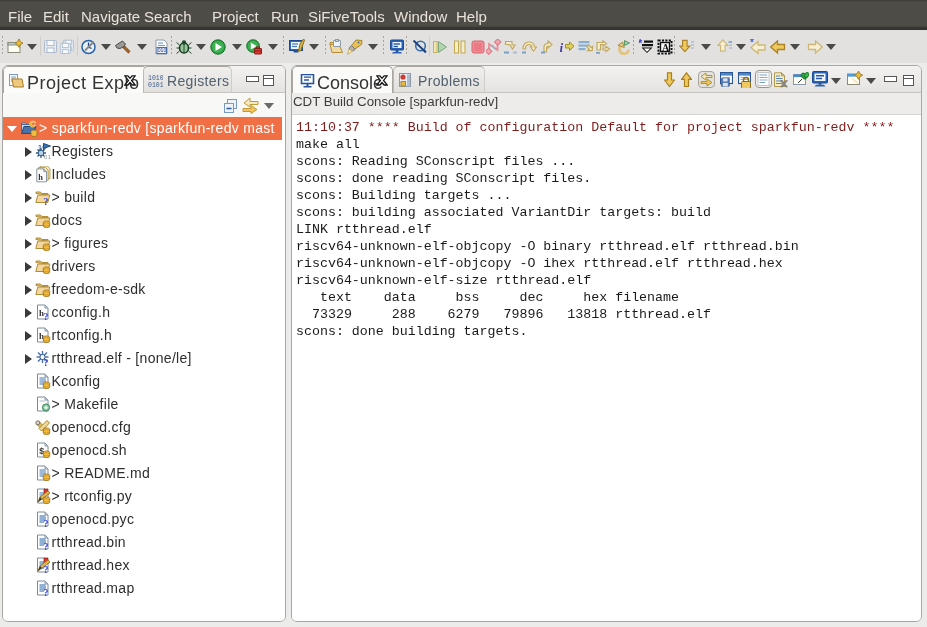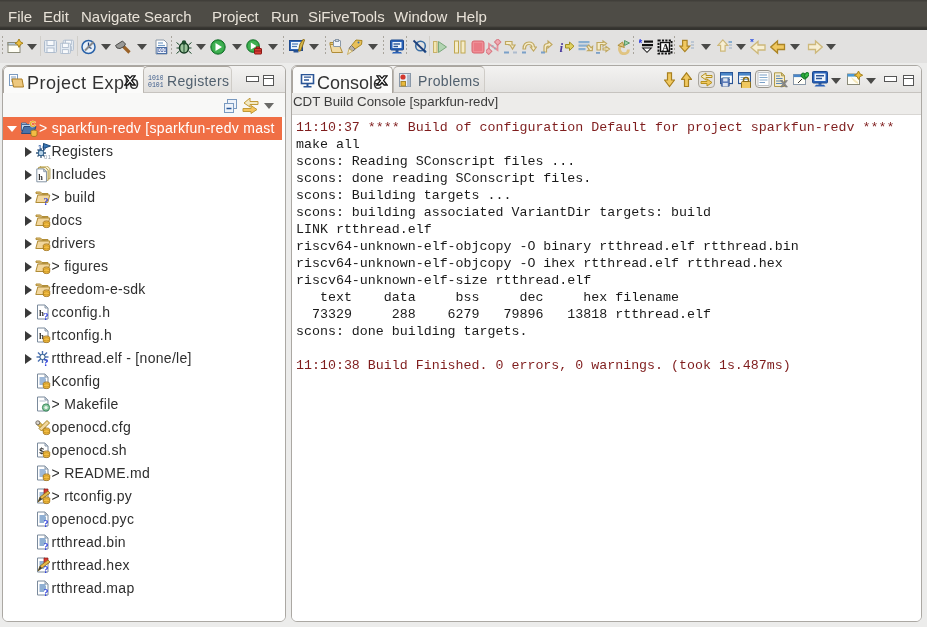--- a/index.html
+++ b/index.html
@@ -363,32 +363,32 @@
           </div>
           <div class="trow">
             <div class="arr"></div>
             <svg class="ticon" width="16" height="17" viewBox="0 0 16 17">
               <path d="M1 4.5 L1 3 L5.5 3 L7 4.5 L13 4.5 L13 6 Z" fill="#e8c87e" stroke="#b08c36"></path>
               <path d="M0.8 13.5 L2.8 6 L14.8 6 L12.8 13.5 Z" fill="#f2d79e" stroke="#b08c36"></path>
               <ellipse cx="11.5" cy="10.5" rx="3.2" ry="1.6" fill="#f2bc44" stroke="#9a6d1a" stroke-width="0.8"></ellipse>
               <path d="M8.3 10.5 L8.3 14 A3.2 1.6 0 0 0 14.7 14 L14.7 10.5" fill="#f2bc44" stroke="#9a6d1a" stroke-width="0.8"></path>
               <ellipse cx="11.5" cy="12.3" rx="3.2" ry="1.6" fill="none" stroke="#b8860f" stroke-width="0.6"></ellipse>
             </svg>
-            <span class="lbl">drivers</span>
+            <span class="lbl">&gt; figures</span>
           </div>
           <div class="trow">
             <div class="arr"></div>
             <svg class="ticon" width="16" height="17" viewBox="0 0 16 17">
               <path d="M1 4.5 L1 3 L5.5 3 L7 4.5 L13 4.5 L13 6 Z" fill="#e8c87e" stroke="#b08c36"></path>
               <path d="M0.8 13.5 L2.8 6 L14.8 6 L12.8 13.5 Z" fill="#f2d79e" stroke="#b08c36"></path>
               <ellipse cx="11.5" cy="10.5" rx="3.2" ry="1.6" fill="#f2bc44" stroke="#9a6d1a" stroke-width="0.8"></ellipse>
               <path d="M8.3 10.5 L8.3 14 A3.2 1.6 0 0 0 14.7 14 L14.7 10.5" fill="#f2bc44" stroke="#9a6d1a" stroke-width="0.8"></path>
               <ellipse cx="11.5" cy="12.3" rx="3.2" ry="1.6" fill="none" stroke="#b8860f" stroke-width="0.6"></ellipse>
             </svg>
-            <span class="lbl">&gt; figures</span>
+            <span class="lbl">drivers</span>
           </div>
           <div class="trow">
             <div class="arr"></div>
             <svg class="ticon" width="16" height="17" viewBox="0 0 16 17">
               <path d="M1 4.5 L1 3 L5.5 3 L7 4.5 L13 4.5 L13 6 Z" fill="#e8c87e" stroke="#b08c36"></path>
               <path d="M0.8 13.5 L2.8 6 L14.8 6 L12.8 13.5 Z" fill="#f2d79e" stroke="#b08c36"></path>
               <ellipse cx="11.5" cy="10.5" rx="3.2" ry="1.6" fill="#f2bc44" stroke="#9a6d1a" stroke-width="0.8"></ellipse>
               <path d="M8.3 10.5 L8.3 14 A3.2 1.6 0 0 0 14.7 14 L14.7 10.5" fill="#f2bc44" stroke="#9a6d1a" stroke-width="0.8"></path>
               <ellipse cx="11.5" cy="12.3" rx="3.2" ry="1.6" fill="none" stroke="#b8860f" stroke-width="0.6"></ellipse>
             </svg>
@@ -669,16 +669,16 @@
 scons: Building targets ...
 scons: building associated VariantDir targets: build
 LINK rtthread.elf
 riscv64-unknown-elf-objcopy -O binary rtthread.elf rtthread.bin
 riscv64-unknown-elf-objcopy -O ihex rtthread.elf rtthread.hex
 riscv64-unknown-elf-size rtthread.elf
    text    data     bss     dec     hex filename
   73329     288    6279   79896   13818 rtthread.elf
 scons: done building targets.
 
-<span class="blue">11:10:38 Build Finished. 0 errors, 0 warnings. (took 1s.487ms)</span></div>
+</div>
         </div>
 </div>
 </div>
 </div>
 </body></html>

